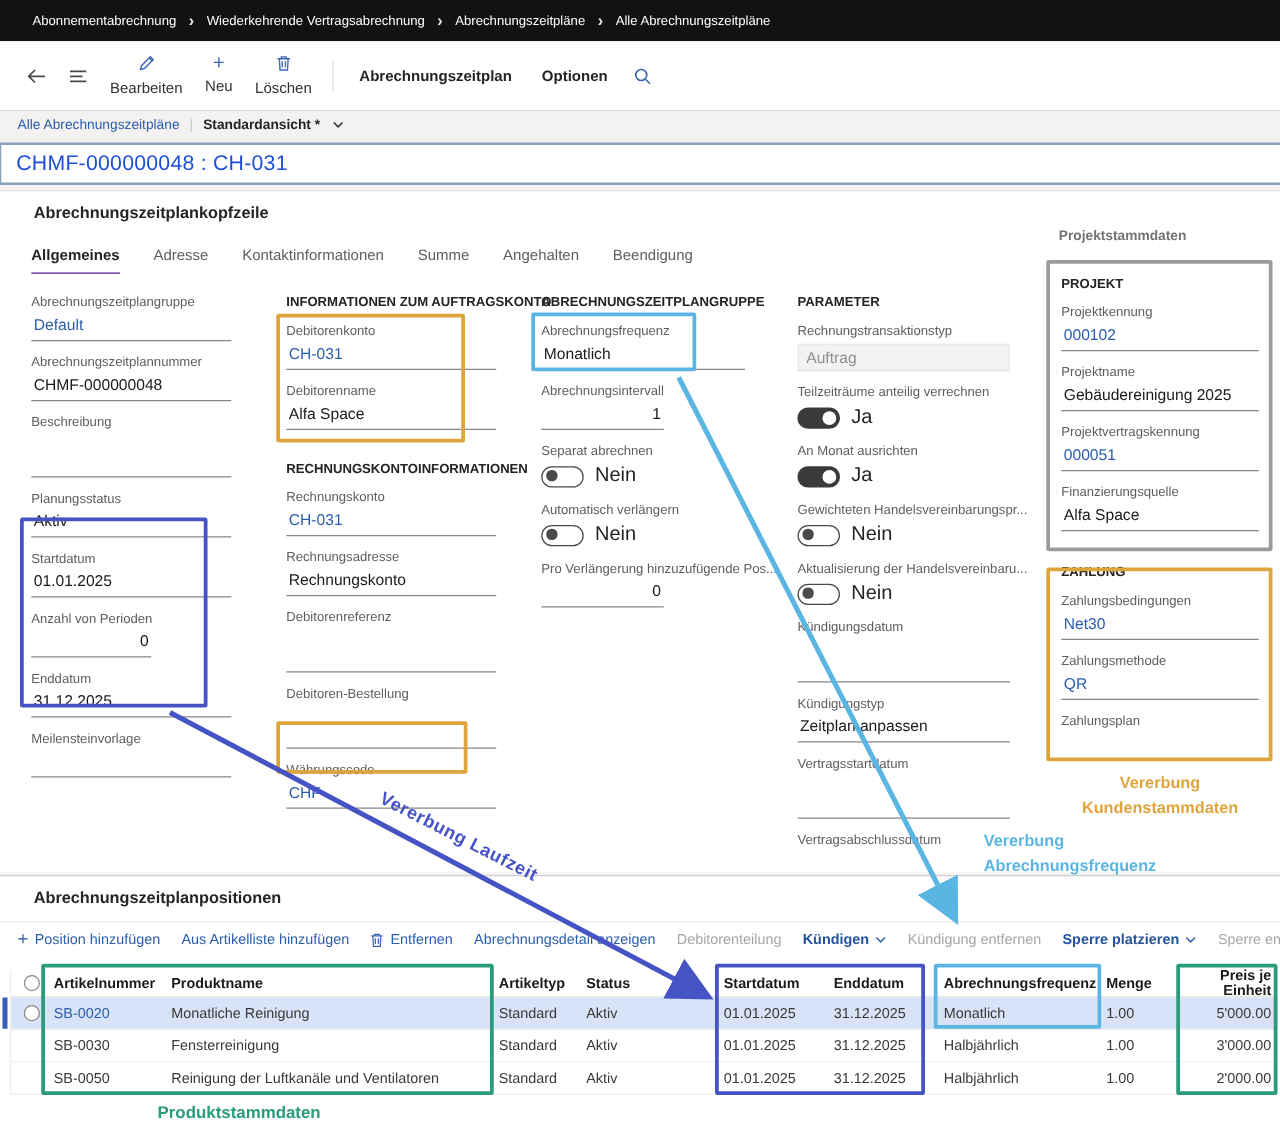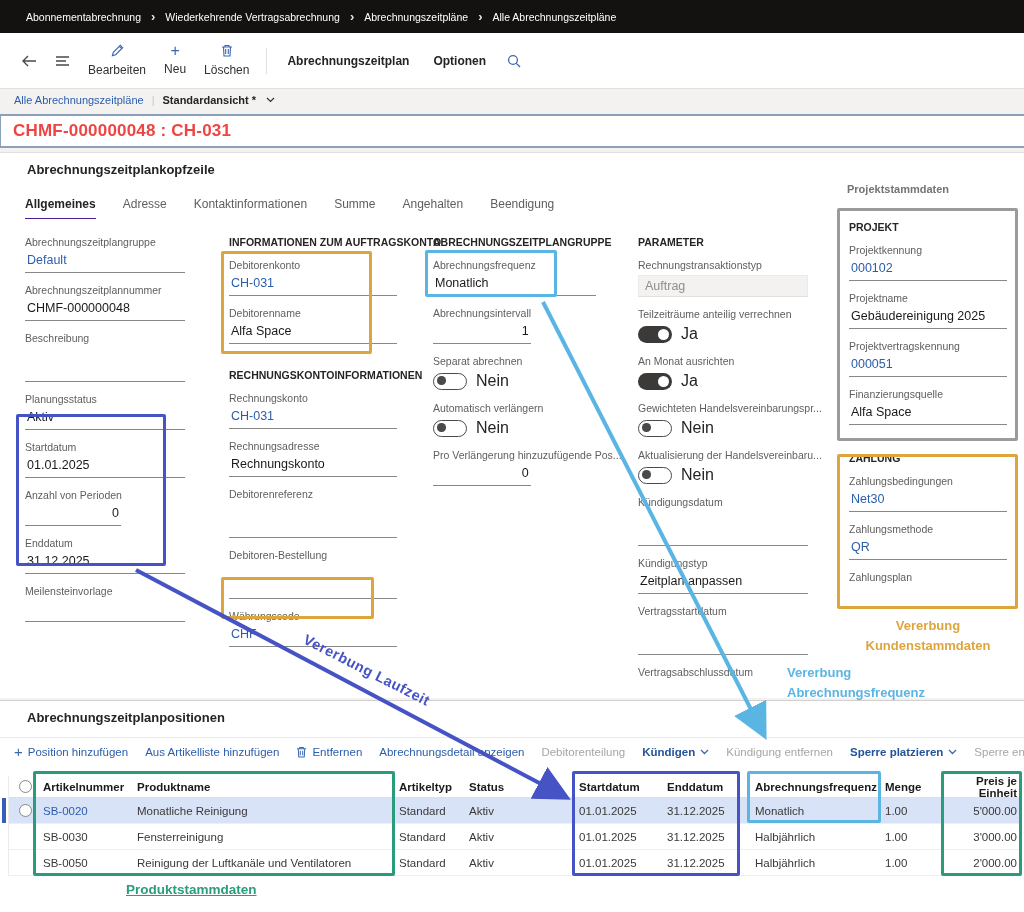--- a/index.html
+++ b/index.html
@@ -25,21 +25,21 @@
   
   .viewbar { position:absolute; top:94px; left:14px; display:flex; align-items:center; gap:8px; font-size:11px; }
   .viewbar .link { color:#2b5dad; cursor:pointer; }
   .viewbar .bar { color:#c8c6c4; }
   .viewbar .vname { color:#252423; font-weight:600; }
   .viewbar svg { color:#323130; margin-left:2px; }
 
   .titlebox { position:absolute; top:114px; left:0; width:1024px; height:34px; background:#fff;
               border-top:2px solid #8ba0ba; border-bottom:2px solid #8ba0ba; border-left:1px solid #8ba0ba;
               display:flex; align-items:center; padding-left:12px; }
-  .titlebox h1 { margin:0; font-size:17px; font-weight:700; color:#ef4444; letter-spacing:0.2px; }
+  .titlebox h1 { margin:0; font-size:17px; font-weight:400; color:#1d4ed8; letter-spacing:0.2px; }
 
   
   .card { position:absolute; left:0; width:1024px; background:#fff; }
   .header-card { top:152px; height:546px; border-top:1px solid #e1dfdd; }
   .grid-card { top:700px; height:212px; border-top:1px solid #d2d0ce; }
   .card h2 { position:absolute; left:27px; top:9px; margin:0; font-size:13px; font-weight:700; color:#252423; }
   .gridrule { position:absolute; top:36px; left:0; width:1024px; height:1px; background:#edebe9; }
 
   
   .tabs { position:absolute; top:44px; left:25px; display:flex; gap:27px; font-size:12px; color:#605e5c; }
@@ -494,21 +494,21 @@
   <div class="abox bx-orange" style="left:837px; top:454px; width:181px; height:155px;"></div>
   <div class="abox bx-green" style="left:33px;  top:771px; width:362px; height:105px;"></div>
   <div class="abox bx-blue" style="left:572px; top:771px; width:168px; height:105px;"></div>
   <div class="abox bx-cyan" style="left:747px; top:771px; width:134px; height:52px;"></div>
   <div class="abox bx-green" style="left:941px; top:771px; width:81px;  height:105px;"></div>
 
   <div class="ann gray" style="left:847px; top:183px;">Projektstammdaten</div>
   <div class="ann orange" style="left:833px; top:616px; width:190px;">Vererbung Kundenstammdaten</div>
   <div class="ann cyan" style="left:787px; top:663px; width:205px;">Vererbung Abrechnungsfrequenz</div>
   <div class="ann rot" style="left:297px; top:662px;">Vererbung Laufzeit</div>
-  <div class="ann green" style="left:126px; top:882px;text-decoration:underline;">Produktstammdaten</div>
+  <div class="ann green" style="left:126px; top:882px;">Produktstammdaten</div>
 
   <svg class="overlay" width="1024" height="912">
     <defs>
       <marker id="ah-blue" markerWidth="9" markerHeight="9" refX="6.5" refY="4.5" orient="auto">
         <path d="M0,0 L9,4.5 L0,9 Z" fill="#4553c4"></path>
       </marker>
       <marker id="ah-cyan" markerWidth="9" markerHeight="9" refX="6.5" refY="4.5" orient="auto">
         <path d="M0,0 L9,4.5 L0,9 Z" fill="#5ab5e3"></path>
       </marker>
     </defs>

